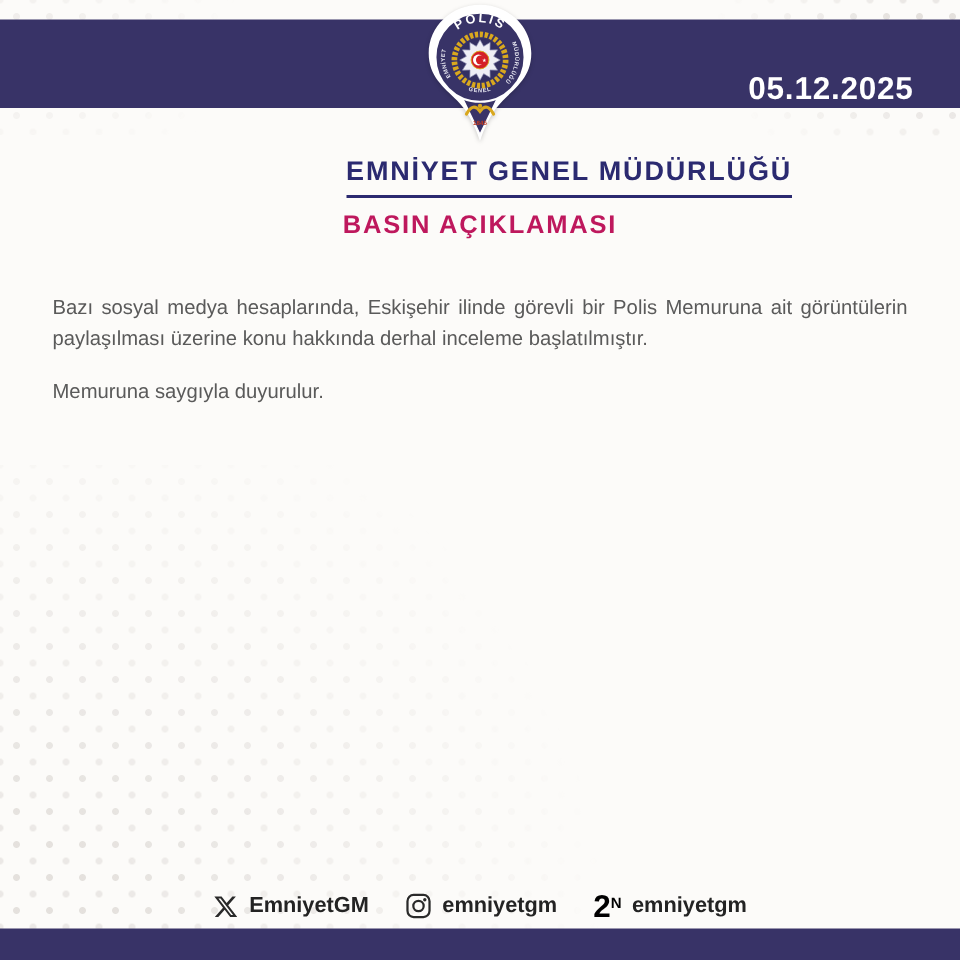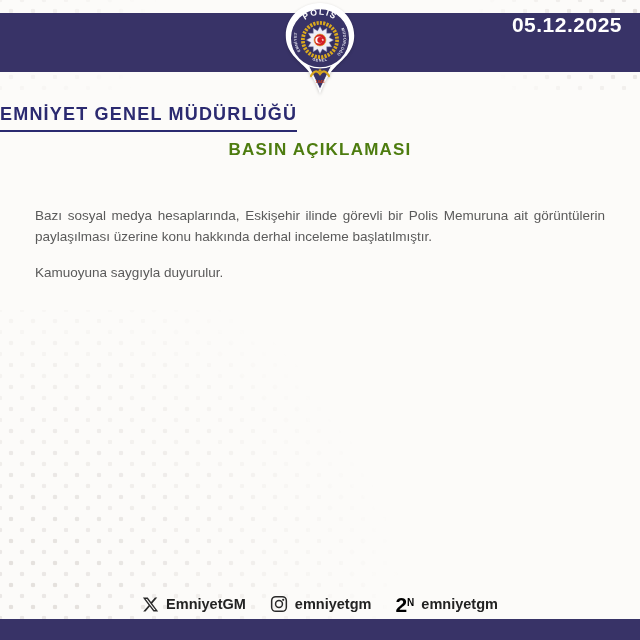--- a/index.html
+++ b/index.html
@@ -19,35 +19,35 @@
     -webkit-mask-image:radial-gradient(circle at 100% 0%,#000 20%,transparent 85%);
     mask-image:radial-gradient(circle at 100% 0%,#000 20%,transparent 85%);}
   .dots-bl{left:0;bottom:0;width:430px;height:330px;
     -webkit-mask-image:radial-gradient(circle at 0% 100%,#000 15%,transparent 75%);
     mask-image:radial-gradient(circle at 0% 100%,#000 15%,transparent 75%);}
   .dots-tl{left:0;top:0;width:180px;height:90px;opacity:.5;
     -webkit-mask-image:radial-gradient(circle at 0% 0%,#000 15%,transparent 80%);
     mask-image:radial-gradient(circle at 0% 0%,#000 15%,transparent 80%);}
 
   .header-bar{position:absolute;left:0;top:13px;width:640px;height:59px;background:#383367;}
-  .date-wrap{position:absolute;right:18px;top:13px;height:59px;display:flex;align-items:flex-start;margin-left:40px;}
+  .date-wrap{position:absolute;right:31px;top:13px;height:59px;display:flex;align-items:flex-end;margin-left:40px;}
   .date{color:#ffffff;font-size:21px;font-weight:bold;letter-spacing:.5px;}
 
   .emblem{position:absolute;left:284px;top:2px;width:72px;height:94px;
     filter:drop-shadow(0 1px 1.5px rgba(0,0,0,.20));}
 
-  .title-row{position:absolute;left:0;top:104px;width:528px;text-align:left;}
+  .title-row{position:absolute;left:0;top:104px;width:528px;text-align:right;}
   .title{display:inline-block;color:#2b2a70;font-size:18px;font-weight:bold;
     letter-spacing:1.2px;border-bottom:2.5px solid #2b2a70;padding-bottom:5px;}
   .subtitle-row{position:absolute;left:0;top:140px;width:640px;text-align:center;}
-  .subtitle{color:#4d7c0f;font-size:17px;font-weight:bold;letter-spacing:1.2px;}
+  .subtitle{color:#be185d;font-size:17px;font-weight:bold;letter-spacing:1.2px;}
 
   .body-text{position:absolute;left:35px;top:190px;width:570px;
     color:#5a5a5a;font-size:13.5px;line-height:21px;text-align:justify;}
-  .body-text p{margin:15px 0 14px 0;}
+  .body-text p{margin:4px 0 14px 0;}
 
   .socials{position:absolute;left:0;bottom:25px;width:640px;height:22px;
     display:flex;justify-content:center;align-items:center;gap:24px;}
   .social{display:flex;align-items:center;gap:7px;color:#232323;
     font-size:14.5px;font-weight:bold;cursor:pointer;}
   .social svg{display:block;}
   .ns-logo{font-weight:bold;font-size:21px;color:#000000;line-height:1;letter-spacing:0;}
   .ns-logo sup{font-size:10px;font-weight:bold;vertical-align:6px;letter-spacing:0;}
 
   .bottom-bar{position:absolute;left:0;bottom:0;width:640px;height:21px;background:#383367;}
@@ -115,21 +115,21 @@
 
   <div class="title-row">
     <span class="title">EMNİYET GENEL MÜDÜRLÜĞÜ</span>
   </div>
   <div class="subtitle-row">
     <span class="subtitle">BASIN AÇIKLAMASI</span>
   </div>
 
   <div class="body-text">
     <p>Bazı sosyal medya hesaplarında, Eskişehir ilinde görevli bir Polis Memuruna ait görüntülerin paylaşılması üzerine konu hakkında derhal inceleme başlatılmıştır.</p>
-    <p>Kamuoyuna saygıyla duyurulur.</p>
+    <p>Memuruna saygıyla duyurulur.</p>
   </div>
 
   <div class="socials">
 
     <div class="social">
       <svg width="17" height="17" viewBox="0 0 24 24">
         <path fill="#2a2a2a" d="M18.244 2.25h3.308l-7.227 8.26 8.502 11.24H16.17l-5.214-6.817L4.99 21.75H1.68l7.73-8.835L1.254 2.25H8.08l4.713 6.231 5.451-6.231zm-1.161 17.52h1.833L7.084 4.126H5.117l11.966 15.644z"></path>
       </svg>
       <span>EmniyetGM</span>
     </div>

